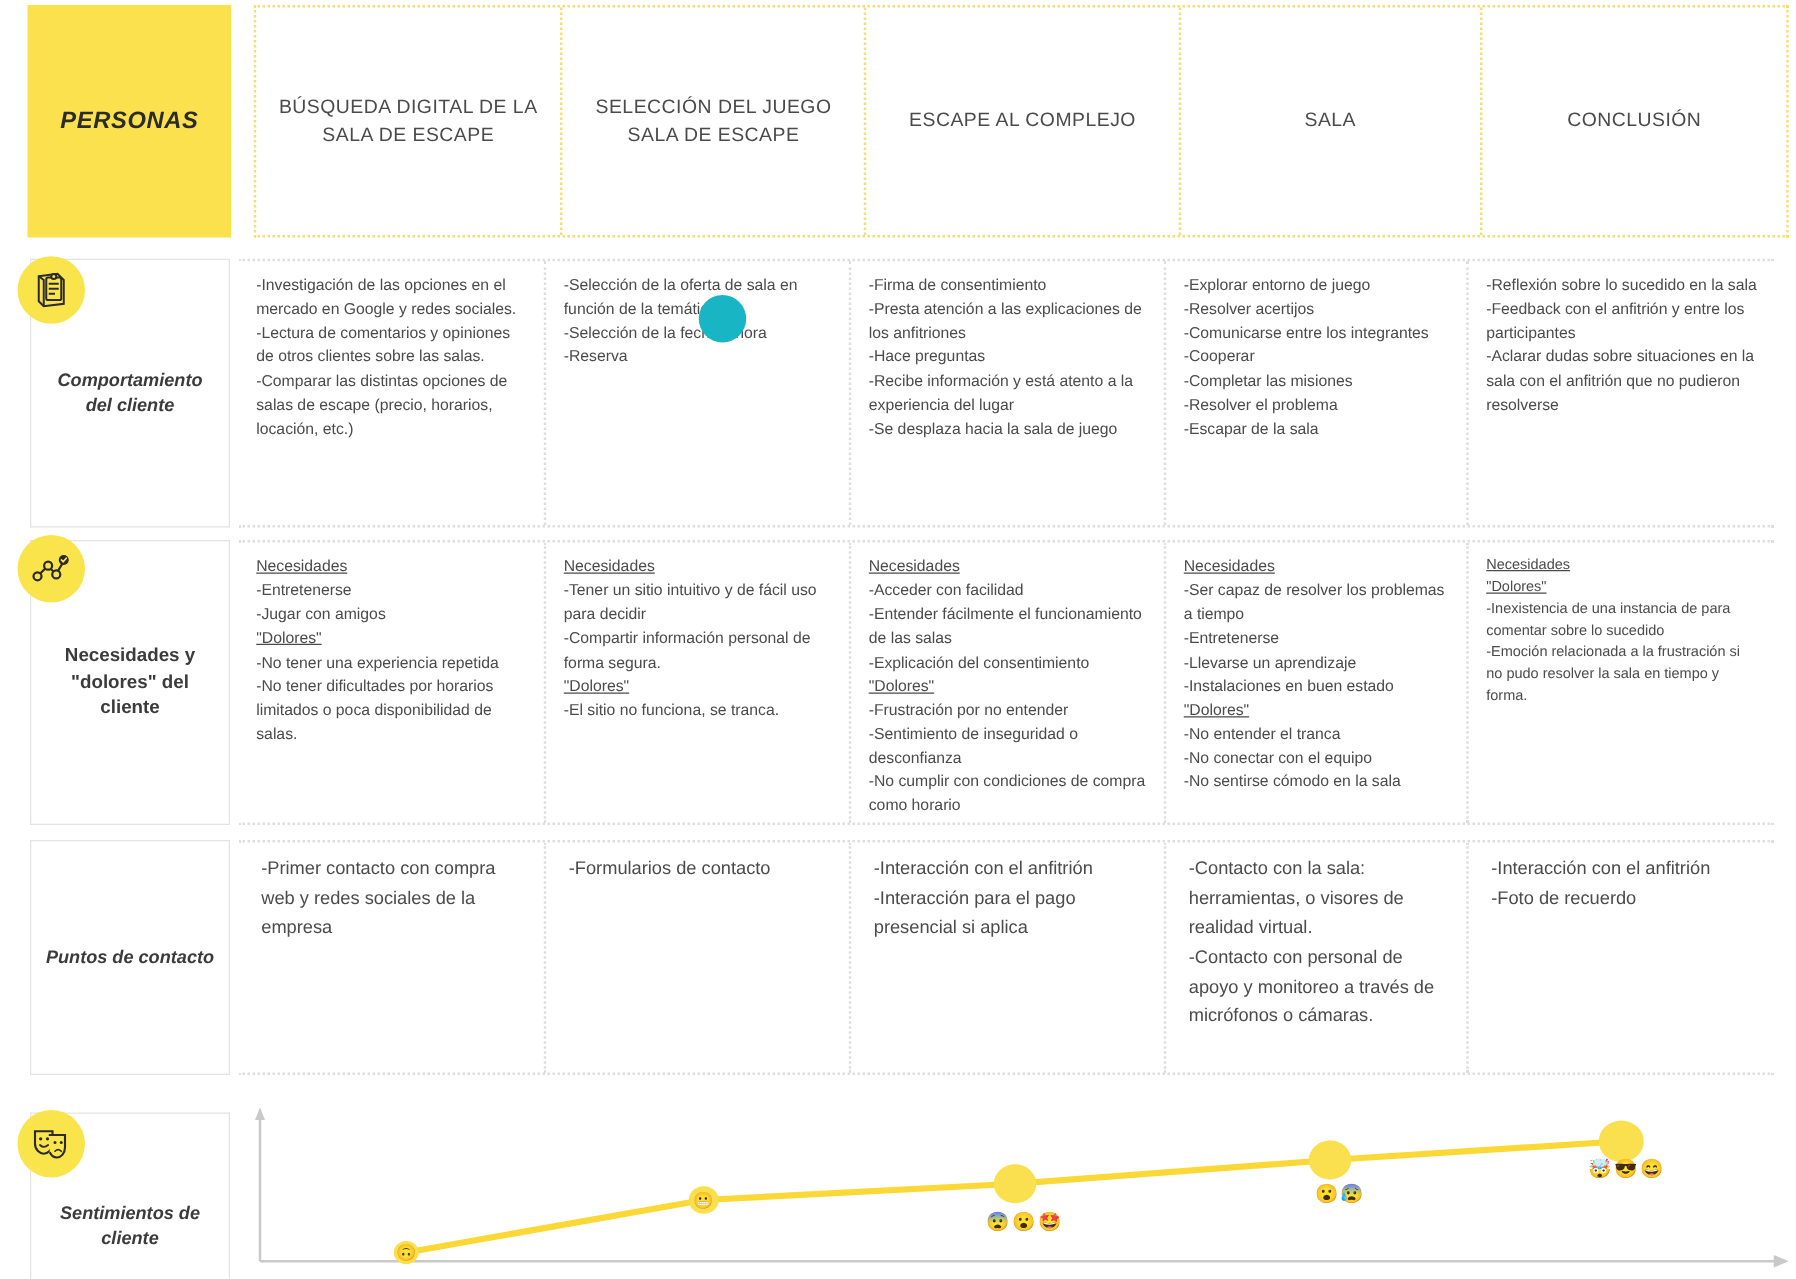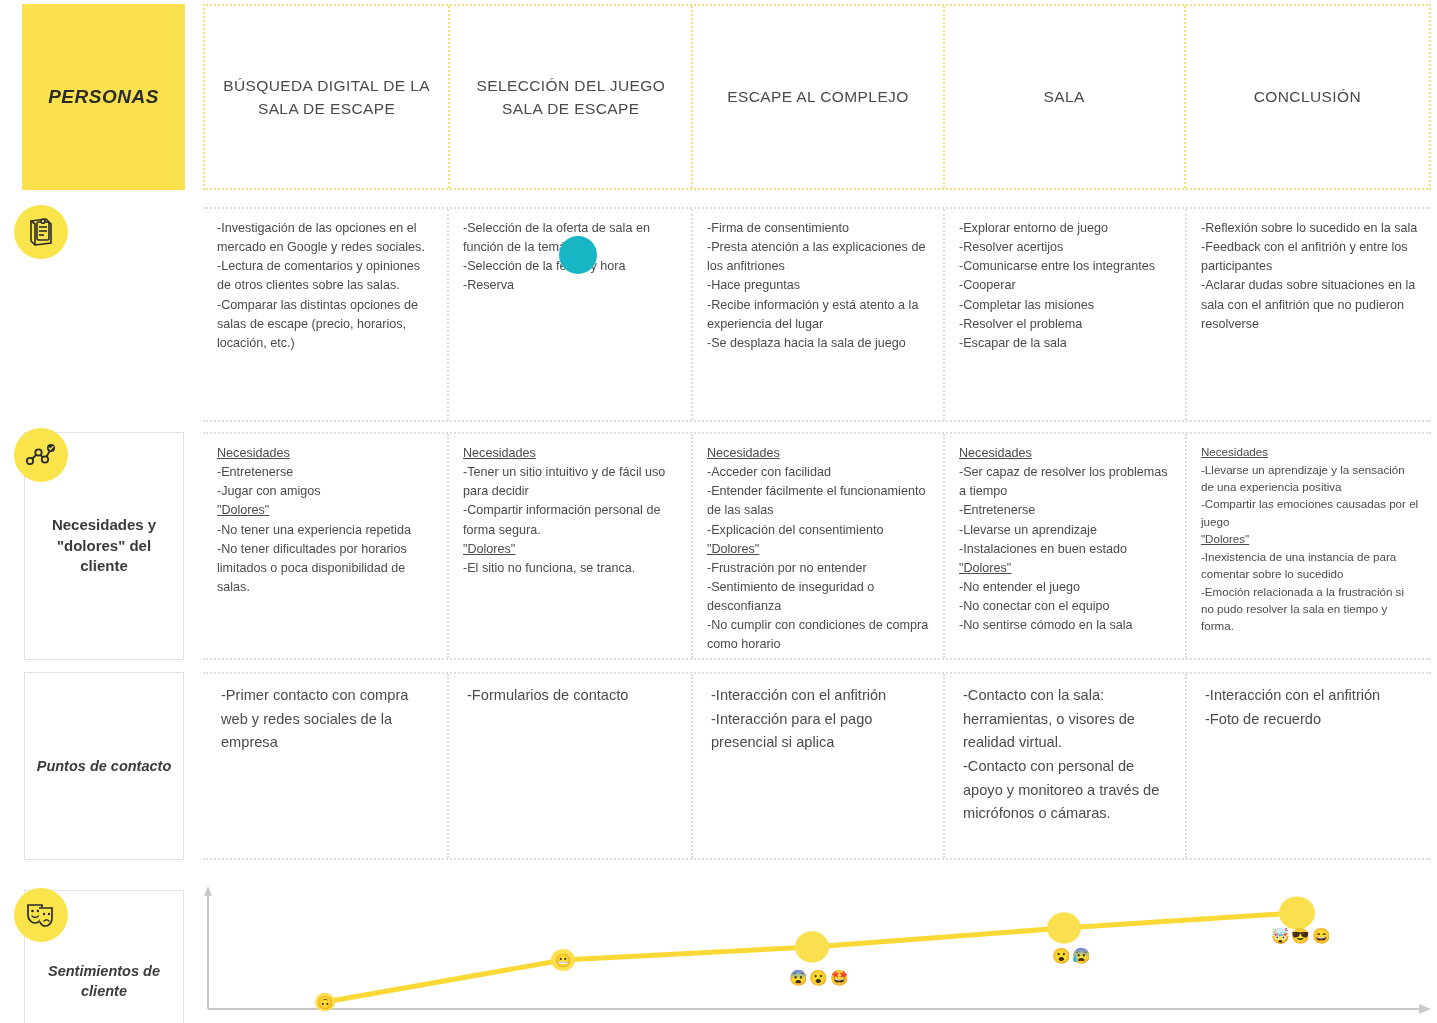--- a/index.html
+++ b/index.html
@@ -60,21 +60,21 @@
 
   .rowicon {
     width: 54px; height: 54px; border-radius: 50%;
     background: #FAE44B;
     display: flex; align-items: center; justify-content: center;
     z-index: 6;
   }
   .rowicon svg { display: block; }
 
   
-  .content-strip { left: 203px; width: 1228px; display: flex; }
+  .content-strip { left: 191px; width: 1228px; display: flex; }
   .content-strip.dotted-top    { border-top: 2px dotted #dedede; }
   .content-strip.dotted-bottom { border-bottom: 2px dotted #dedede; }
   .cell {
     height: 100%;
     border-right: 2px dotted #dedede;
     padding: 10px 12px 8px 14px;
   }
   .cell:last-child { border-right: none; }
   .cell p {
     font-size: 12.6px; line-height: 1.52; color: #4b4b4b;
@@ -137,20 +137,23 @@
       <path d="M7 6 L22 4 L27 9 L27 28 L11 30 L7 26 Z" fill="#FAE44B"></path>
       <path d="M11 30 L11 9 L7 6" fill="none"></path>
       <path d="M11 9 L27 9" fill="none" opacity="0"></path>
       <rect x="13" y="7" width="12" height="18" rx="1.5" fill="#FAE44B"></rect>
       <circle cx="19" cy="6.2" r="2" fill="#FAE44B"></circle>
       <line x1="15" y1="12" x2="23" y2="12"></line>
       <line x1="15" y1="16" x2="23" y2="16"></line>
       <line x1="15" y1="20" x2="20" y2="20"></line>
     </svg>
   </div>
+  <div class="abs rowlabel" style="top:207px; height:215px;">
+    <span class="rowlabel-text rl-italic">Comportamiento del cliente</span>
+  </div>
   <div class="abs content-strip dotted-top dotted-bottom" style="top:207px; height:215px;">
     <div class="cell" style="width:246px">
       <p>-Investigación de las opciones en el mercado en Google y redes sociales.
 -Lectura de comentarios y opiniones de otros clientes sobre las salas.
 -Comparar las distintas opciones de salas de escape (precio, horarios, locación, etc.)</p>
     </div>
     <div class="cell" style="width:244px">
       <p>-Selección de la oferta de sala en función de la temática.
 -Selección de la fecha y hora
 -Reserva</p>
@@ -217,28 +220,26 @@
 -Sentimiento de inseguridad o desconfianza
 -No cumplir con condiciones de compra como horario</p>
     </div>
     <div class="cell" style="width:242px">
       <span class="head">Necesidades</span>
       <p>-Ser capaz de resolver los problemas a tiempo
 -Entretenerse
 -Llevarse un aprendizaje
 -Instalaciones en buen estado</p>
       <span class="head">"Dolores"</span>
-      <p>-No entender el juego
+      <p>-No entender el tranca
 -No conectar con el equipo
 -No sentirse cómodo en la sala</p>
     </div>
     <div class="cell" style="width:244px; padding-top:9px;">
       <span class="head" style="font-size:11.6px">Necesidades</span>
-      <p style="font-size:11.6px; line-height:1.5">-Llevarse un aprendizaje y la sensación de una experiencia positiva
--Compartir las emociones causadas por el juego</p>
       <span class="head" style="font-size:11.6px">"Dolores"</span>
       <p style="font-size:11.6px; line-height:1.5">-Inexistencia de una instancia de para comentar sobre lo sucedido
 -Emoción relacionada a la frustración si no pudo resolver la sala en tiempo y forma.</p>
     </div>
   </div>
 
   <div class="abs rowlabel" style="top:672px; height:188px;">
     <span class="rowlabel-text rl-italic">Puntos de contacto</span>
   </div>
   <div class="abs content-strip dotted-top dotted-bottom" style="top:672px; height:188px;">

